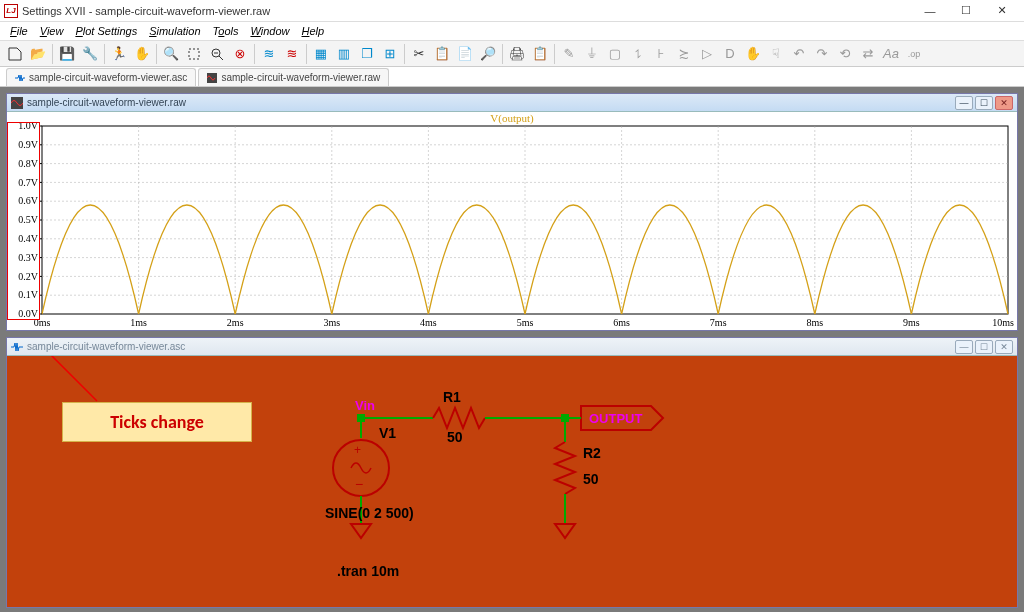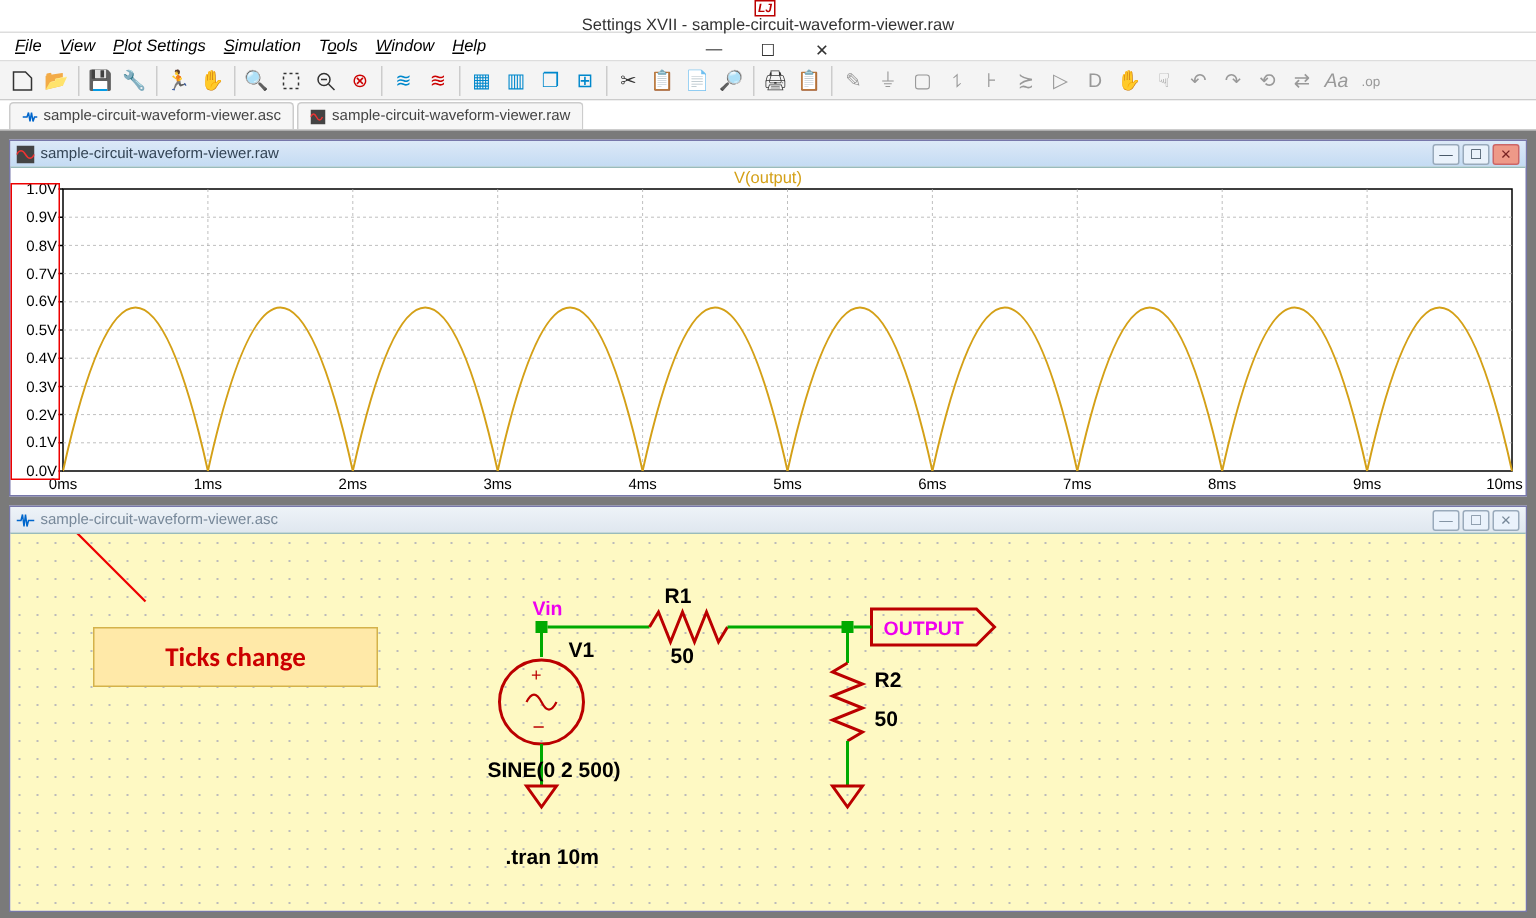--- a/index.html
+++ b/index.html
@@ -1,18 +1,18 @@
 <!DOCTYPE html>
 <html><head>
 <meta charset="utf-8">
 <style>
 * { box-sizing: border-box; margin: 0; padding: 0; }
 body { font-family: "Segoe UI", Tahoma, sans-serif; font-size: 11px; background: #f0f0f0; width: 1024px; height: 612px; overflow: hidden; }
 
-.titlebar { height: 22px; background: #fff; display: flex; align-items: center; padding: 0 4px; border-bottom: 1px solid #ddd; flex-direction: column; }
+.titlebar { height: 22px; background: #fff; display: flex; align-items: center; padding: 0 4px; border-bottom: 1px solid #ddd; }
 .titlebar .app-icon { width: 14px; height: 14px; border: 1px solid #b00; color: #b00; font-size: 8px; display: flex; align-items: center; justify-content: center; margin-right: 4px; font-style: italic; font-weight: bold; }
 .titlebar .title { flex: 1; font-size: 11px; color: #333; }
 .titlebar .win-btns { display: flex; gap: 0; }
 .titlebar .win-btn { width: 36px; height: 20px; display: flex; align-items: center; justify-content: center; font-size: 11px; color: #333; }
 
 .menubar { height: 19px; background: #fff; display: flex; align-items: center; padding: 0 4px; border-bottom: 1px solid #ddd; font-size: 11px; }
 .menubar span { padding: 2px 6px; cursor: default; font-style: italic; }
 .menubar span u { text-decoration: underline; }
 
 .toolbar { height: 26px; background: #f4f4f4; border-bottom: 1px solid #ccc; display: flex; align-items: center; padding: 0 4px; gap: 1px; }
@@ -26,29 +26,29 @@
 .workspace { position: absolute; top: 87px; left: 0; right: 0; bottom: 0; background: #7a7a7a; padding: 6px; }
 
 .child-win { background: #fff; border: 1px solid #77a; position: relative; margin-bottom: 6px; }
 .child-title { height: 18px; background: linear-gradient(#dce9f7,#c4dbf3); border-bottom: 1px solid #9bb; display: flex; align-items: center; padding: 0 4px; font-size: 10px; color: #345; }
 .child-title .ctext { flex: 1; }
 .child-title .cbtns { display: flex; gap: 2px; }
 .child-title .cbtn { width: 18px; height: 14px; border: 1px solid #9ab; background: #eaf2fb; display: flex; align-items: center; justify-content: center; font-size: 9px; border-radius: 2px; }
 .child-title .cbtn.close { background: #e98; border-color: #c66; color: #722; }
 
 .plot-win { height: 238px; }
-.plot-area { position: relative; height: 218px; }
+.plot-area { position: relative; height: 218px; font-family: Liberation Serif, serif; }
 .plot-svg { width: 100%; height: 100%; display: block; }
 
 .schem-win { height: 271px; }
 .schem-title { background: linear-gradient(#eef3f8,#dfe7ef); color: #789; }
-.schem-area { position: relative; height: 251px; background: #fef9c3; }
+.schem-area { position: relative; height: 251px; background: #c2410c; }
 .dotgrid { position: absolute; inset: 0; background-image: radial-gradient(circle, #bbb 0.5px, transparent 0.5px); background-size: 12px 12px; }
 
-.callout-box { position: absolute; left: 55px; top: 62px; width: 190px; height: 40px; background: #ffe9a8; border: 1px solid #d4b24a; display: flex; align-items: center; justify-content: center; font-size: 18px; font-weight: bold; color: #c00; font-family: Calibri, sans-serif; }
+.callout-box { position: absolute; left: 55px; top: 46px; width: 190px; height: 40px; background: #ffe9a8; border: 1px solid #d4b24a; display: flex; align-items: center; justify-content: center; font-size: 18px; font-weight: bold; color: #c00; font-family: Calibri, sans-serif; }
 
 .schem-svg { position: absolute; inset: 0; width: 100%; height: 100%; }
 
 .red-highlight { position: absolute; border: 1.5px solid #e00; }
 </style>
 </head>
 <body>
 
 <div class="titlebar">
   <div class="app-icon">LJ</div>

